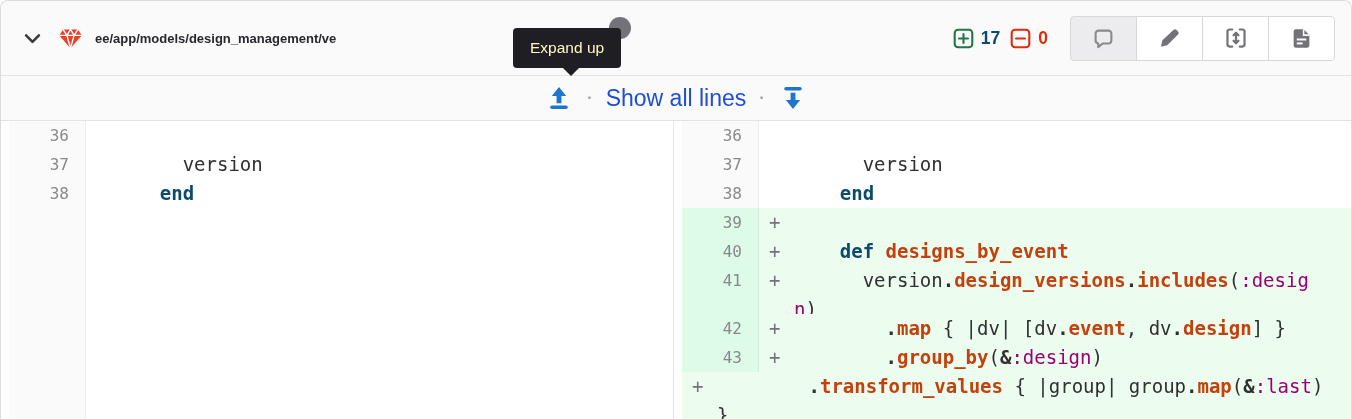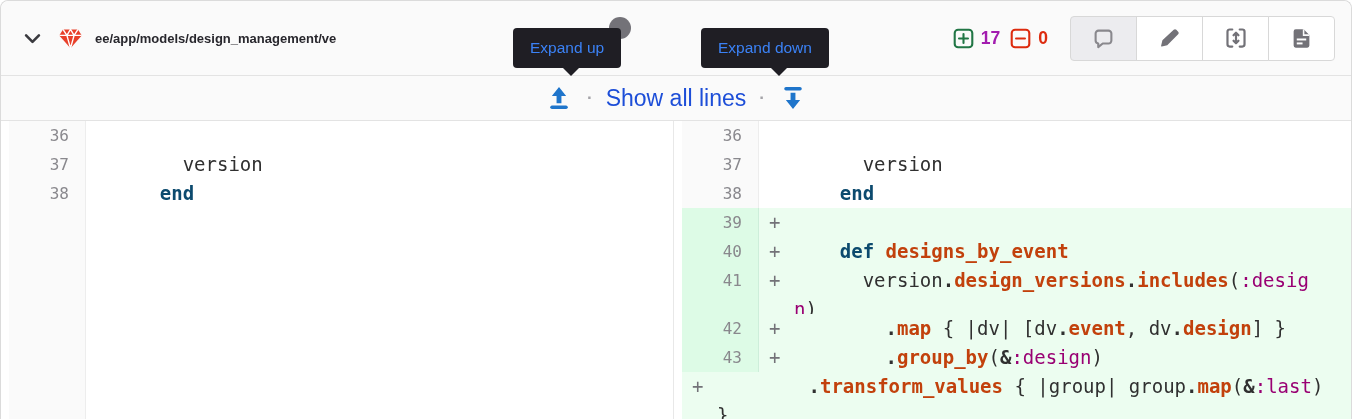--- a/index.html
+++ b/index.html
@@ -22,21 +22,21 @@
     padding:0 16px 0 18px; gap:12px;
   }
   .chevron-btn { background:none; border:none; padding:4px; cursor:pointer; display:flex; }
   .file-path {
     font-size:13px; font-weight:bold; color:#28272d;
     text-decoration:none; white-space:nowrap; overflow:hidden;
   }
   .header-spacer { flex:1; }
   .stats { display:flex; align-items:center; gap:10px; font-size:17.5px; font-weight:bold; margin-right:10px; white-space:nowrap; }
   .stat { display:flex; align-items:center; gap:7px; }
-  .stat.additions { color:#a21caf; }
+  .stat.additions { color:#0c4a6e; }
   .stat.deletions { color:#dd2b0e; }
   .btn-group { display:flex; }
   .icon-btn {
     width:67px; height:45px; background:#fff;
     border:1px solid #d8d8d8; margin-left:-1px;
     display:flex; align-items:center; justify-content:center; cursor:pointer; padding:0;
   }
   .icon-btn.first { border-radius:4px 0 0 4px; margin-left:0; background:#ececef; }
   .icon-btn.last  { border-radius:0 4px 4px 0; }
   
@@ -71,21 +71,21 @@
   .row-added .code-cell { background:#ecfdf0; }
   .marker { position:absolute; left:10px; top:0; color:#737278; }
   .seg-k  { font-weight:bold; color:#0c4a6e; }
   .seg-nf { font-weight:bold; color:#c2410c; }
   .seg-ss { color:#990073; }
   .seg-o  { font-weight:bold; color:#303030; }
   .filler { flex:1; display:flex; min-height:0; }
   
   .tooltip {
     position:absolute; top:27px; z-index:5;
-    background:#1f1e24; color:#3b82f6;
+    background:#1f1e24; color:#fef9c3;
     font-size:15.5px; padding:11px 17px; border-radius:4px; white-space:nowrap;
   }
   .tooltip::after {
     content:""; position:absolute; top:100%;
     border:8px solid transparent; border-top-color:#1f1e24;
   }
   .tooltip-up { left:512px; } .tooltip-up::after { left:50px; }
   .tooltip-down { left:700px; } .tooltip-down::after { left:70px; }
   .peek-circle {
     position:absolute; left:608px; top:16px; z-index:4;
@@ -249,15 +249,14 @@
         <div class="filler diff-row row-added">
           <div class="gutter"></div>
           <div class="code-cell"></div>
         </div>
       </div>
   </div>
 
   <span class="peek-circle"></span>
 
   <div class="tooltip tooltip-up">Expand up</div>
-  <div class="tooltip tooltip-down">Expand down</div>
 
 </div>
 
 </body></html>

